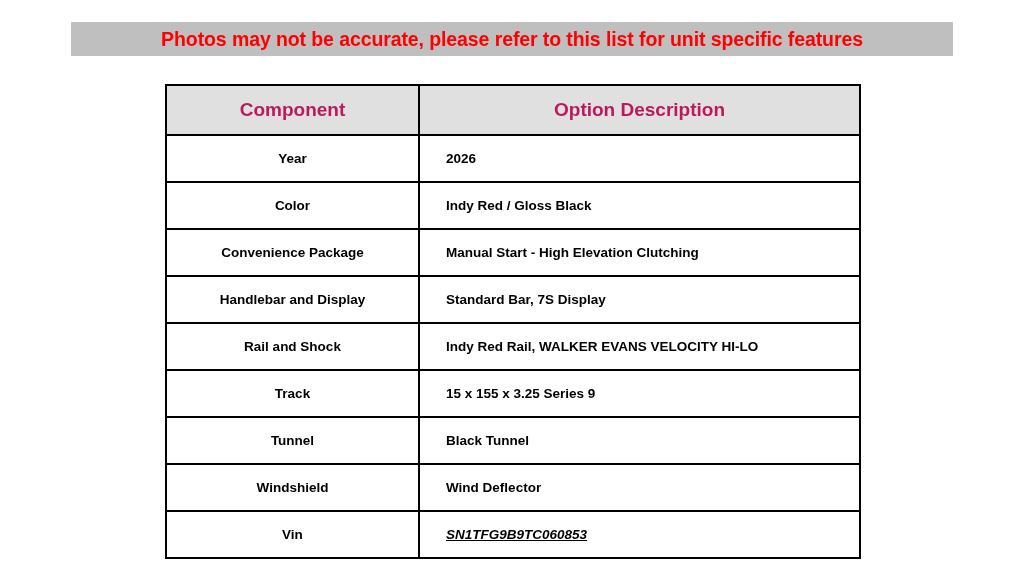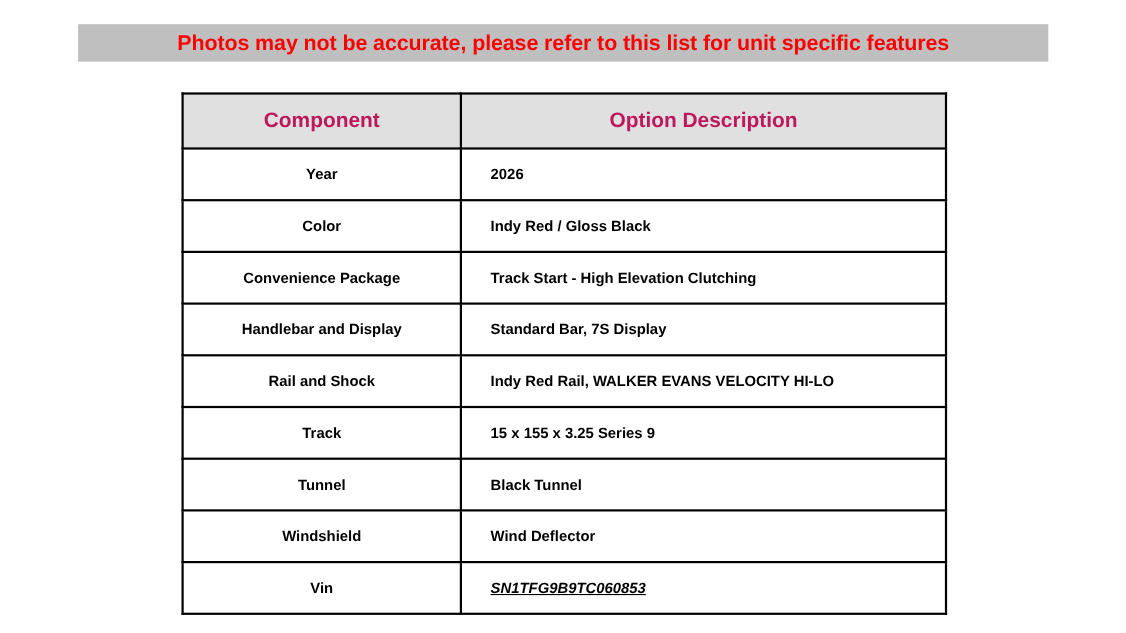--- a/index.html
+++ b/index.html
@@ -104,21 +104,21 @@
       <tr>
         <td class="component-cell">Year</td>
         <td class="option-cell">2026</td>
       </tr>
       <tr>
         <td class="component-cell">Color</td>
         <td class="option-cell">Indy Red / Gloss Black</td>
       </tr>
       <tr>
         <td class="component-cell">Convenience Package</td>
-        <td class="option-cell">Track Start - High Elevation Clutching</td>
+        <td class="option-cell">Manual Start - High Elevation Clutching</td>
       </tr>
       <tr>
         <td class="component-cell">Handlebar and Display</td>
         <td class="option-cell">Standard Bar, 7S Display</td>
       </tr>
       <tr>
         <td class="component-cell">Rail and Shock</td>
         <td class="option-cell">Indy Red Rail, WALKER EVANS VELOCITY HI-LO</td>
       </tr>
       <tr>

